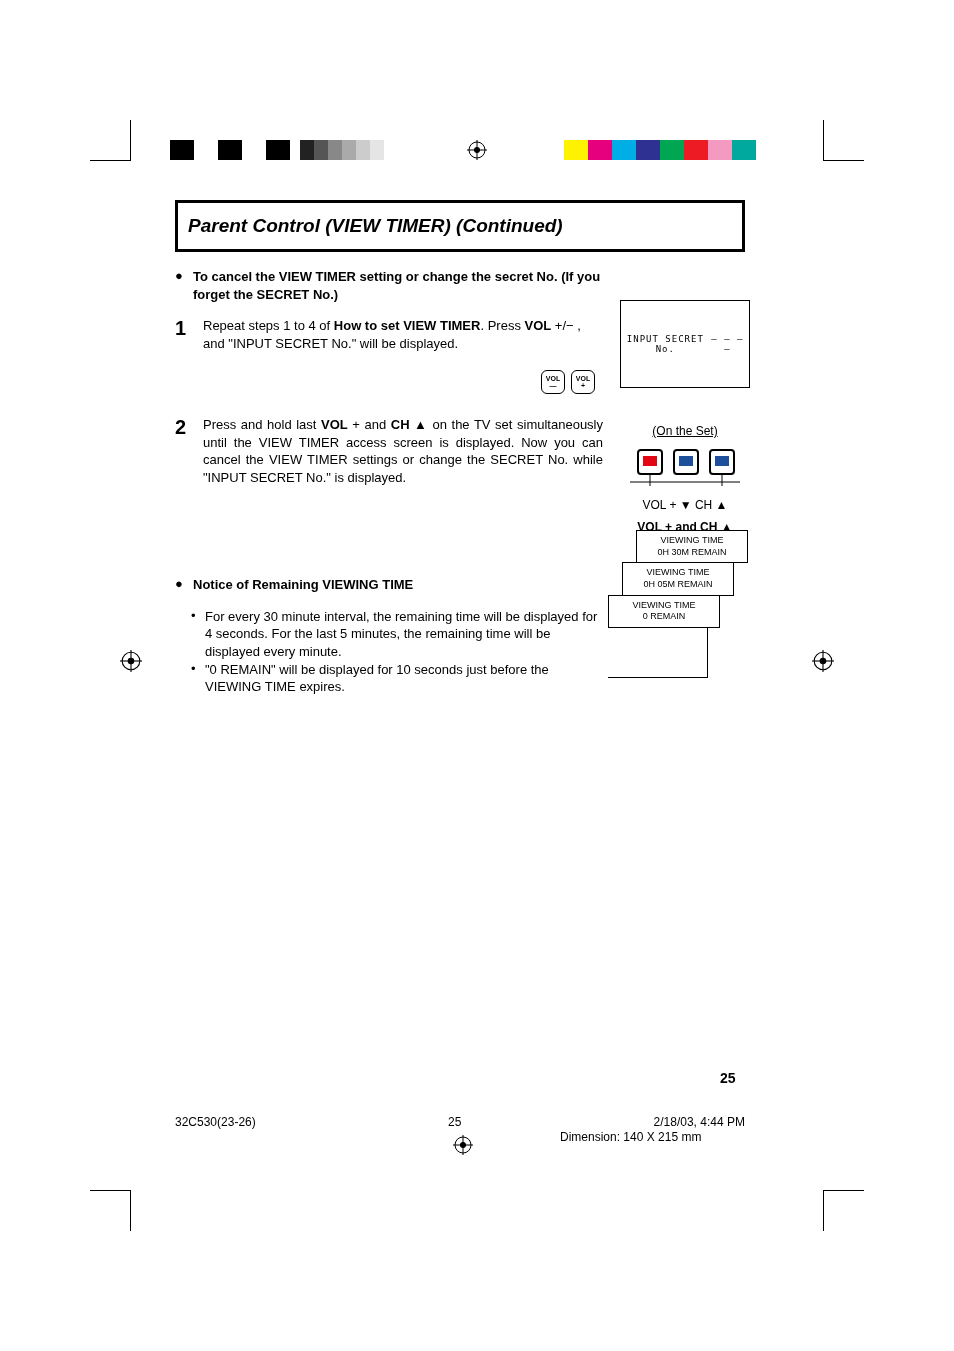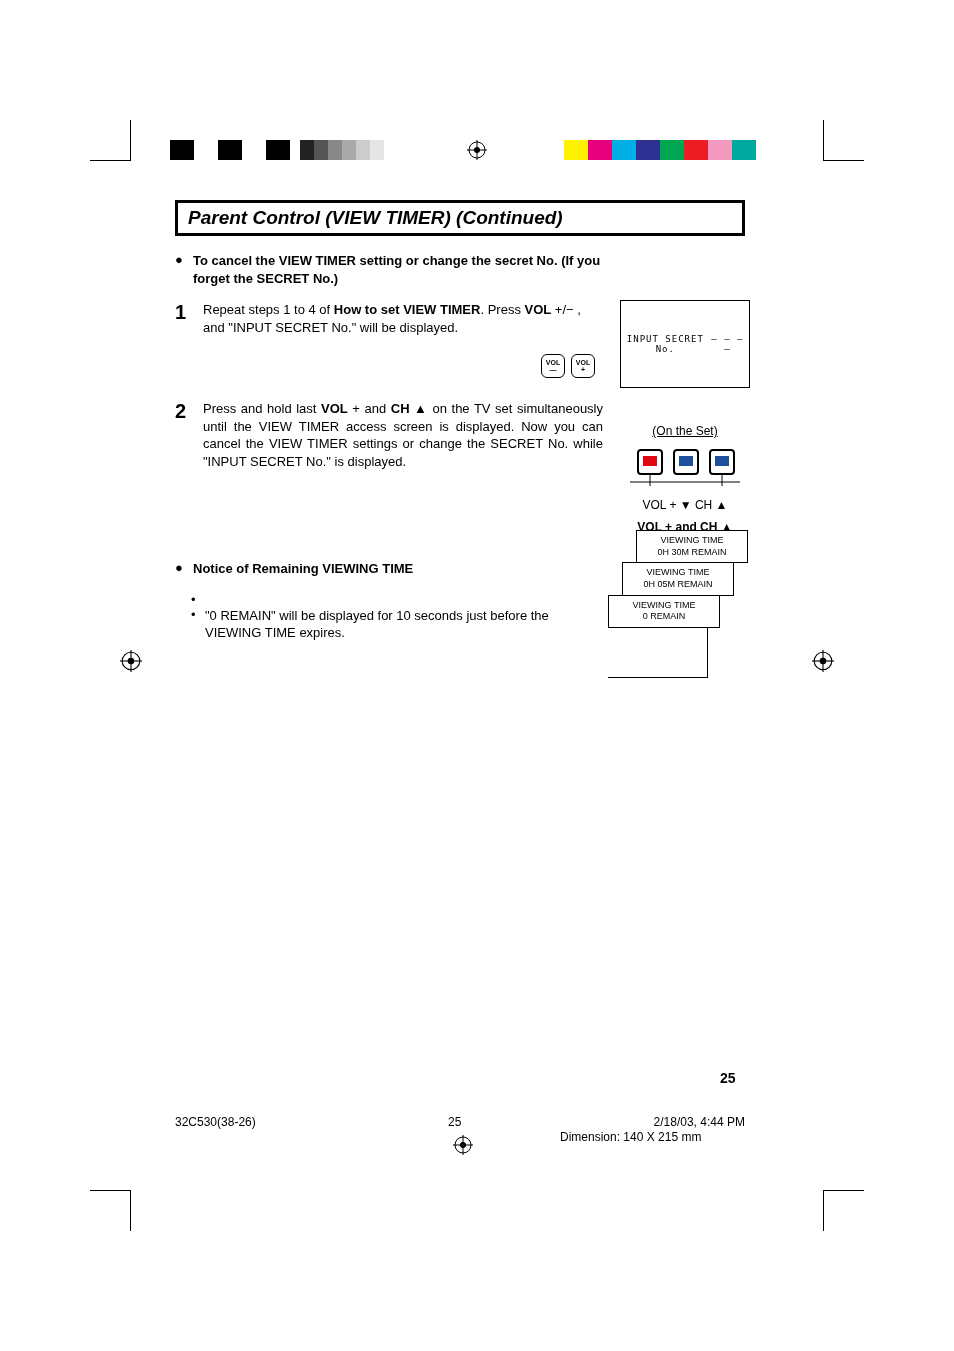--- a/index.html
+++ b/index.html
@@ -48,21 +48,21 @@
   .reg-mark svg { display:block; }
 
   .content {
     position: absolute;
     top: 200px;
     left: 175px;
     width: 570px;
   }
   .heading-box {
     border: 3px solid #000;
-    padding: 4px 10px;
+    padding: 12px 10px;
     margin-bottom: 16px;
   }
   .heading-box h2 {
     margin: 0;
     font-size: 19px;
     font-weight: bold;
     font-style: italic;
   }
   .row { display:flex; gap:8px; margin-bottom:14px; }
   .bullet-dot { width:10px; font-weight:bold; }
@@ -276,20 +276,21 @@
       </div>
     </div>
 
     <div class="notice-section">
       <div class="row">
         <div class="bullet-dot">●</div>
         <div class="body-text bold">Notice of Remaining VIEWING TIME</div>
       </div>
       <div class="sub-bullet">
         <div class="dot">•</div>
+        <div class="body-text" style="width:400px;">For every 30 minute interval, the remaining time will be displayed for 4 seconds. For the last 5 minutes, the remaining time will be displayed every minute.</div>
       </div>
       <div class="sub-bullet">
         <div class="dot">•</div>
         <div class="body-text" style="width:400px;">"0 REMAIN" will be displayed for 10 seconds just before the VIEWING TIME expires.</div>
       </div>
     </div>
   </div>
 
   <div class="right-col">
     <div class="screen-box">
@@ -342,21 +343,21 @@
     <div class="remain-box b3">
       <div>VIEWING TIME</div>
       <div>0  REMAIN</div>
     </div>
     <div class="remain-stack-filler"></div>
   </div>
 
   <div class="page-num">25</div>
 
   <div class="footer">
-    <span>32C530(38-26)</span>
+    <span>32C530(23-26)</span>
     <span>25</span>
     <span>2/18/03, 4:44 PM</span>
   </div>
   <div class="footer-reg">
     <svg width="20" height="20" viewBox="0 0 20 20">
       <circle cx="10" cy="10" r="8" fill="none" stroke="#000" stroke-width="1"></circle>
       <circle cx="10" cy="10" r="3" fill="#000"></circle>
       <line x1="10" y1="0" x2="10" y2="20" stroke="#000"></line>
       <line x1="0" y1="10" x2="20" y2="10" stroke="#000"></line>
     </svg>

